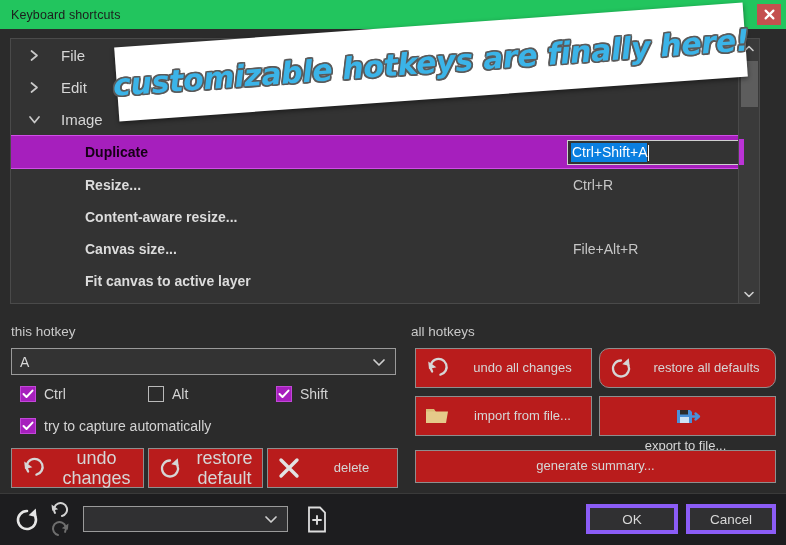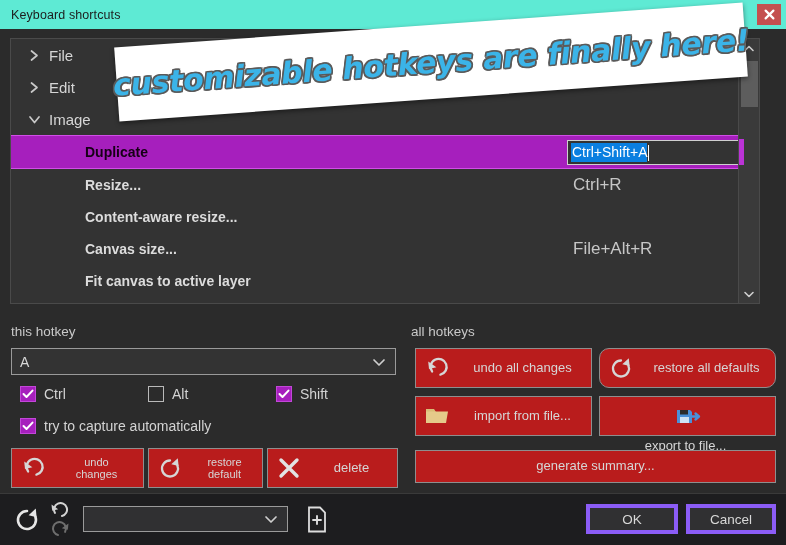--- a/index.html
+++ b/index.html
@@ -13,21 +13,21 @@
     position: relative;
     width: 786px; height: 545px;
     background: #2b2b2b;
     overflow: hidden;
   }
 
   
   .titlebar {
     position: absolute; left: 0; top: 0;
     width: 786px; height: 29px;
-    background: #5eead4;
+    background: #22c55e;
     display: flex; align-items: center;
   }
   .titlebar-text {
     font-size: 12.5px; color: #1d1d1d;
     margin-left: 11px; letter-spacing: .1px;
   }
   .close-btn {
     position: absolute; right: 5px; top: 4px;
     width: 24px; height: 21px;
     background: #c4504f;
@@ -50,37 +50,37 @@
     height: 32px;
     color: #d8d8d8;
     font-size: 14.5px;
     cursor: pointer;
   }
   .tree-group { padding-left: 12px; }
   .tree-chev {
     width: 22px; display: flex; align-items: center; justify-content: center;
     color: #c9c9c9;
   }
-  .tree-group-label { margin-left: 4px; color: #d6d6d6; font-size: 15px; }
+  .tree-group-label { margin-left: 16px; color: #d6d6d6; font-size: 15px; }
 
   .item-row {
     height: 32px;
     display: flex; align-items: center;
     position: relative;
     cursor: pointer;
   }
   .item-row .item-name {
     margin-left: 74px;
     font-size: 14px; font-weight: bold;
     color: #dcdcdc;
     white-space: nowrap;
   }
   .item-row .item-key {
     position: absolute; left: 562px;
-    font-size: 17px; color: #c6c6c6;
+    font-size: 14px; color: #c6c6c6;
   }
 
   .item-row.selected {
     background: #a61fbd;
     border-top: 1px solid #d24ee8;
     border-bottom: 1px solid #d24ee8;
     height: 34px;
   }
   .item-row.selected .item-name { color: #160016; }
 
@@ -161,21 +161,21 @@
     position: absolute;
     background: #b91c1c;
     border: 1px solid #8e8e8e;
     color: #d6d6d6;
     display: flex; align-items: center;
     cursor: pointer;
     font-size: 13px;
   }
   .btn .ico { width: 42px; display: flex; align-items: center; justify-content: center; flex: 0 0 42px; }
   .btn .txt { flex: 1; text-align: center; line-height: 1.12; padding-right: 4px; }
-  .btn .txt.two { font-size: 11px; }
+  .btn .txt.two { font-size: 18px; }
 
   #btn-undo-changes   { left: 11px;  top: 448px; width: 133px; height: 40px; }
   #btn-restore-default{ left: 148px; top: 448px; width: 115px; height: 40px; }
   #btn-delete         { left: 267px; top: 448px; width: 131px; height: 40px; }
 
   #btn-undo-all       { left: 415px; top: 348px; width: 177px; height: 40px; }
   #btn-restore-all    { left: 599px; top: 348px; width: 177px; height: 40px; border-radius: 10px; }
   #btn-import         { left: 415px; top: 396px; width: 177px; height: 40px; }
   #btn-export         { left: 599px; top: 396px; width: 177px; height: 40px; flex-direction: column; }
   #btn-summary        { left: 415px; top: 450px; width: 361px; height: 33px;

